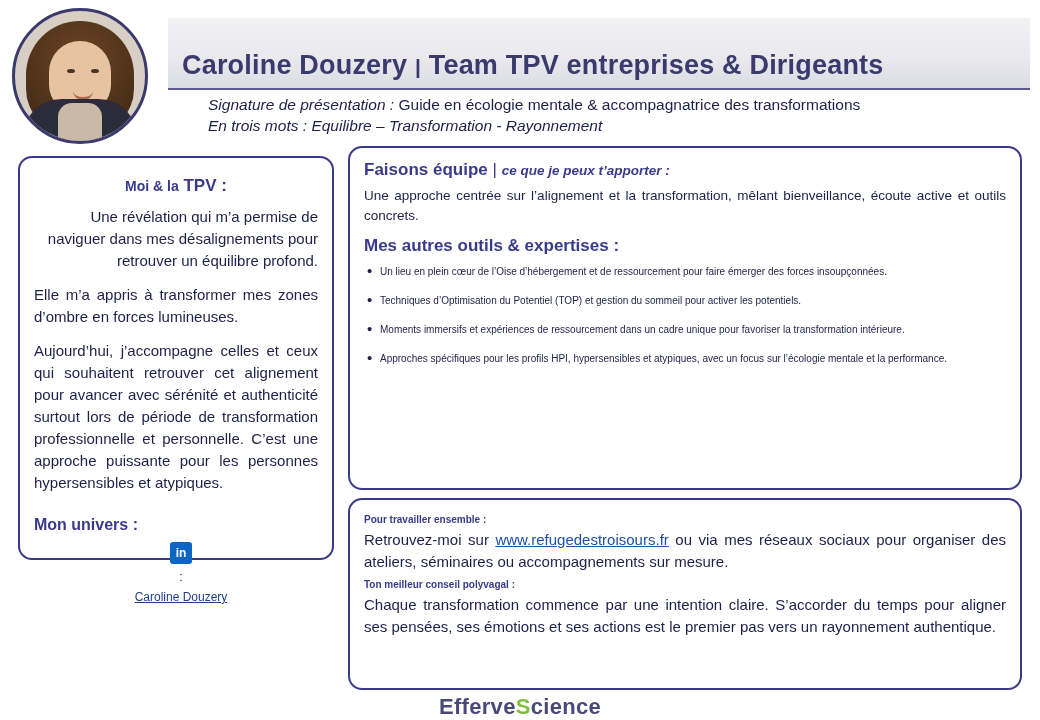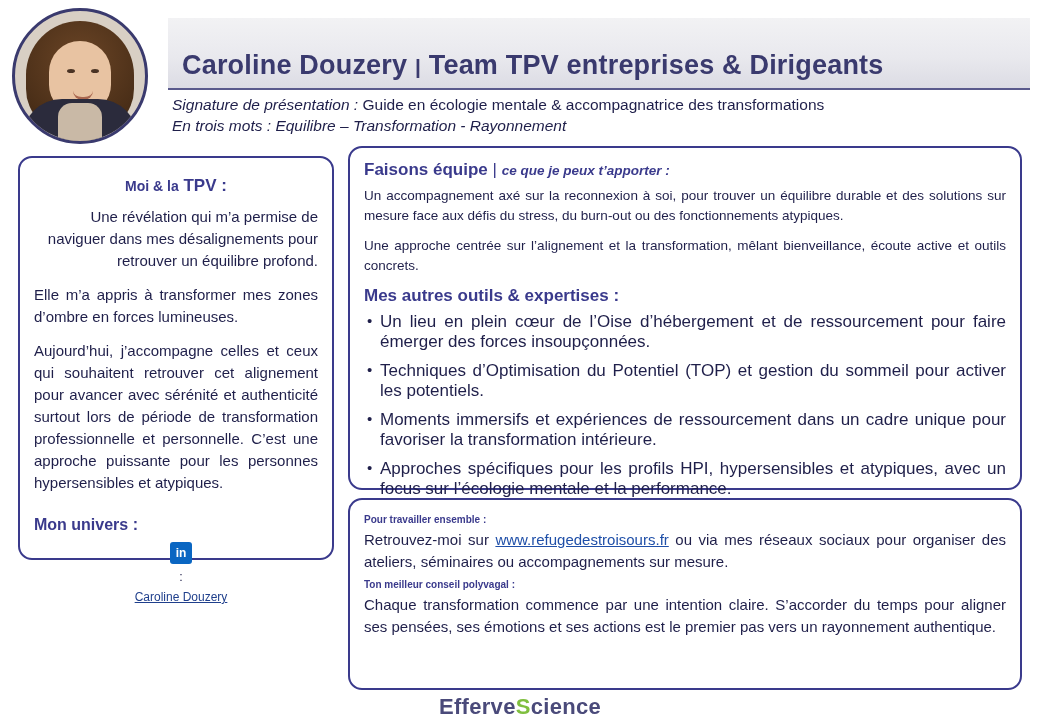--- a/index.html
+++ b/index.html
@@ -94,20 +94,21 @@
   .subtitle-block {
     position: absolute;
     left: 172px; top: 94px;
     width: 860px;
     color: #1f1f4a;
   }
   .sub-line {
     font-size: 15.5px;
     line-height: 21px;
     white-space: nowrap;
+    margin-left: 36px;
   }
   .sub-label { font-style: italic; }
   .sub-val { font-weight: normal; }
   .sub-val-ital { font-style: italic; }
 
   
   .card {
     position: absolute;
     border: 2px solid #3a3a8c;
     border-radius: 14px;
@@ -174,21 +175,21 @@
     color: #1f1f4a;
     font-size: 13.5px;
     line-height: 20px;
     text-align: justify;
     margin: 0 0 10px 0;
   }
   .bullets { margin: 0; padding: 0; list-style: none; }
   .bullets li {
     position: relative;
     color: #1f1f4a;
-    font-size: 17px;
+    font-size: 10px;
     line-height: 20px;
     text-align: justify;
     padding-left: 16px;
     margin-bottom: 9px;
   }
   .bullets li:before {
     content: "•";
     position: absolute; left: 3px; top: -1px;
     font-size: 15px;
     color: #1f1f4a;
@@ -288,21 +289,20 @@
   </div>
 
   <div class="card" id="card-team">
     <div class="card-inner">
       <div class="sc-head">
         <span>Faisons équipe</span>
         <span class="sc-head-sep">|</span>
         <span class="small">ce que je peux t’apporter :</span>
       </div>
 
-      <p class="body-p">Un accompagnement axé sur la reconnexion à soi, pour trouver un équilibre durable et des solutions sur mesure face aux défis du stress, du burn-out ou des fonctionnements atypiques.</p>
       <p class="body-p">Une approche centrée sur l’alignement et la transformation, mêlant bienveillance, écoute active et outils concrets.</p>
 
       <div class="sc-head">Mes autres outils &amp; expertises :</div>
 
       <ul class="bullets">
         <li>Un lieu en plein cœur de l’Oise d’hébergement et de ressourcement pour faire émerger des forces insoupçonnées.</li>
         <li>Techniques d’Optimisation du Potentiel (TOP) et gestion du sommeil pour activer les potentiels.</li>
         <li>Moments immersifs et expériences de ressourcement dans un cadre unique pour favoriser la transformation intérieure.</li>
         <li>Approches spécifiques pour les profils HPI, hypersensibles et atypiques, avec un focus sur l’écologie mentale et la performance.</li>
       </ul>

